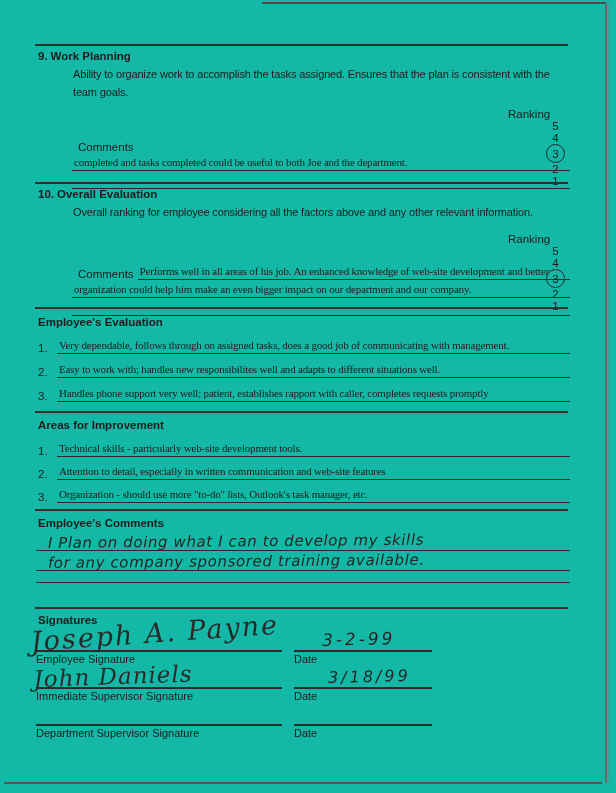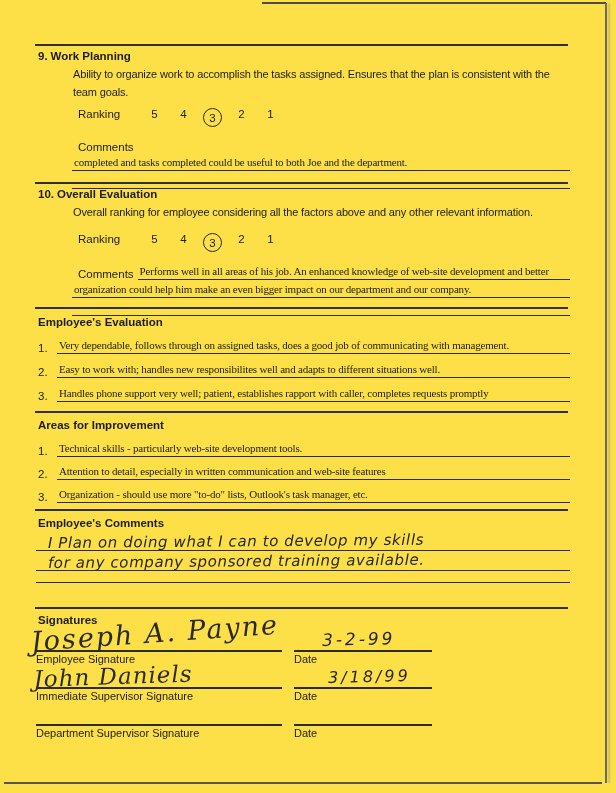--- a/index.html
+++ b/index.html
@@ -1,36 +1,36 @@
 <!DOCTYPE html>
 <html><head>
 <meta charset="utf-8">
 <style>
   html,body { margin:0; padding:0; background:#ffffff; }
   .page {
     position: relative;
     width: 616px; height: 793px;
-    background: #fde047;
+    background: #14b8a6;
     font-family: "Liberation Sans", sans-serif;
     color: #1c1c1c;
     overflow: hidden;
   }
   
   .edge-top    { position:absolute; top:2px;  left:262px; width:344px; height:2px; background:#4d4d4d; }
   .edge-right  { position:absolute; top:3px;  right:9px;  width:2px; height:780px; background:#6a6a6a; box-shadow: 3px 0 2px rgba(120,120,120,.35); }
   .edge-bottom { position:absolute; top:782px; left:4px;  width:598px; height:2px; background:#555555; }
 
   .divider { position:absolute; left:35px; right:48px; border-top:2px solid #303030; height:0; }
   .block   { position:absolute; left:36px; right:46px; }
 
   .sec-title { font-weight:bold; font-size:11.5px; margin-left:2px; }
   .sec-title .num { margin-right:3px; }
   .sec-desc  { margin:3px 0 0 37px; font-size:11px; line-height:18px; width:500px; letter-spacing:-0.15px; }
 
-  .ranking-row { margin:7px 0 0 42px; display:flex; align-items:flex-start; height:19px; font-size:11.5px; }
+  .ranking-row { margin:7px 0 0 42px; display:flex; align-items:flex-end; height:19px; font-size:11.5px;flex-direction:column; }
   .rank-label  { width:62px; }
   .rank-slot   { width:29px; display:flex; justify-content:center; }
   .rank-num.circled {
     border:1.3px solid #2a2a2a; border-radius:50%;
     width:17px; height:17px; display:flex; align-items:center; justify-content:center;
   }
 
   .comments { margin:8px 0 0 42px; }
   .comment-row { display:flex; align-items:flex-end; height:18px; }
   .c-label { font-size:11.5px; padding-right:4px; }

